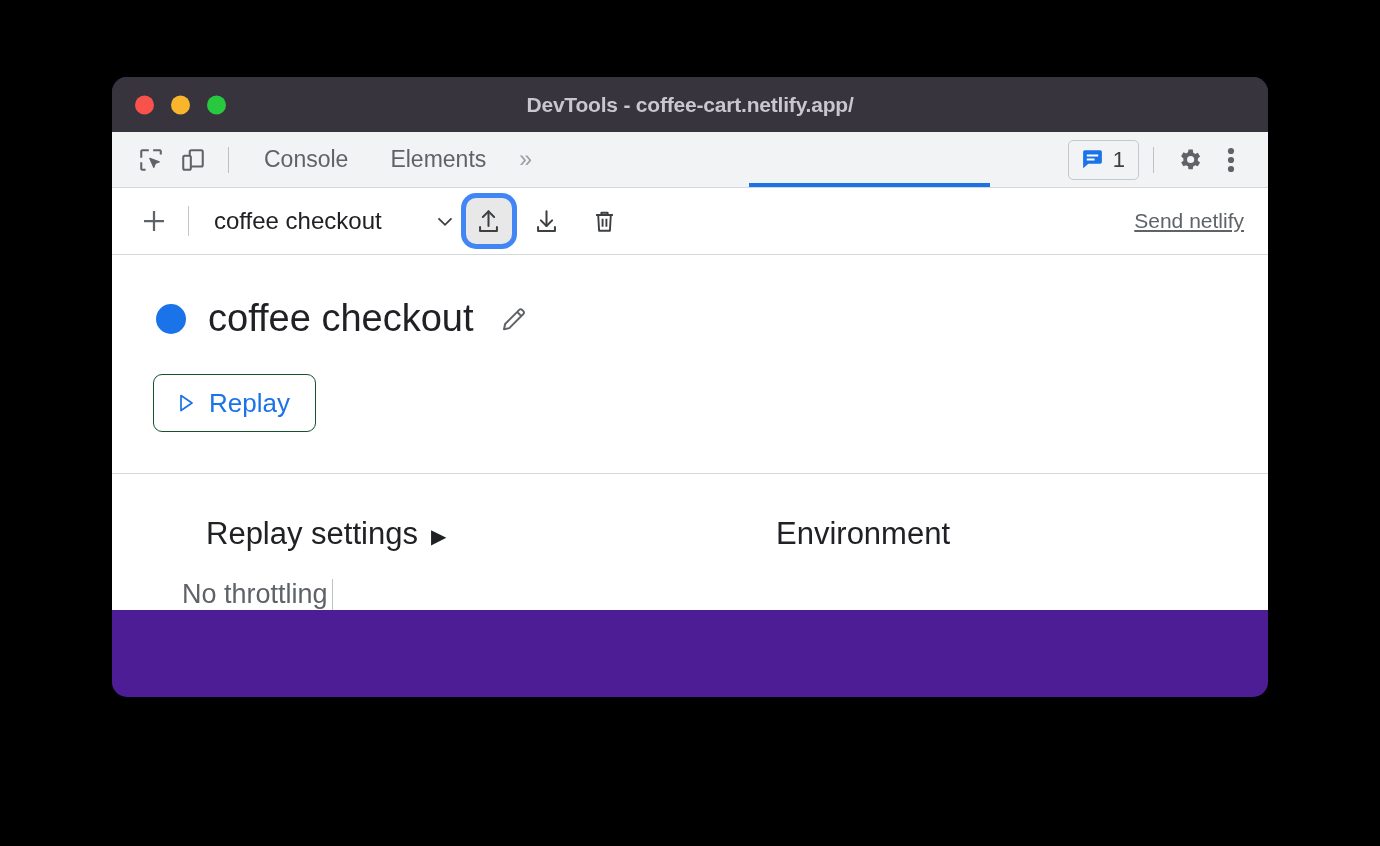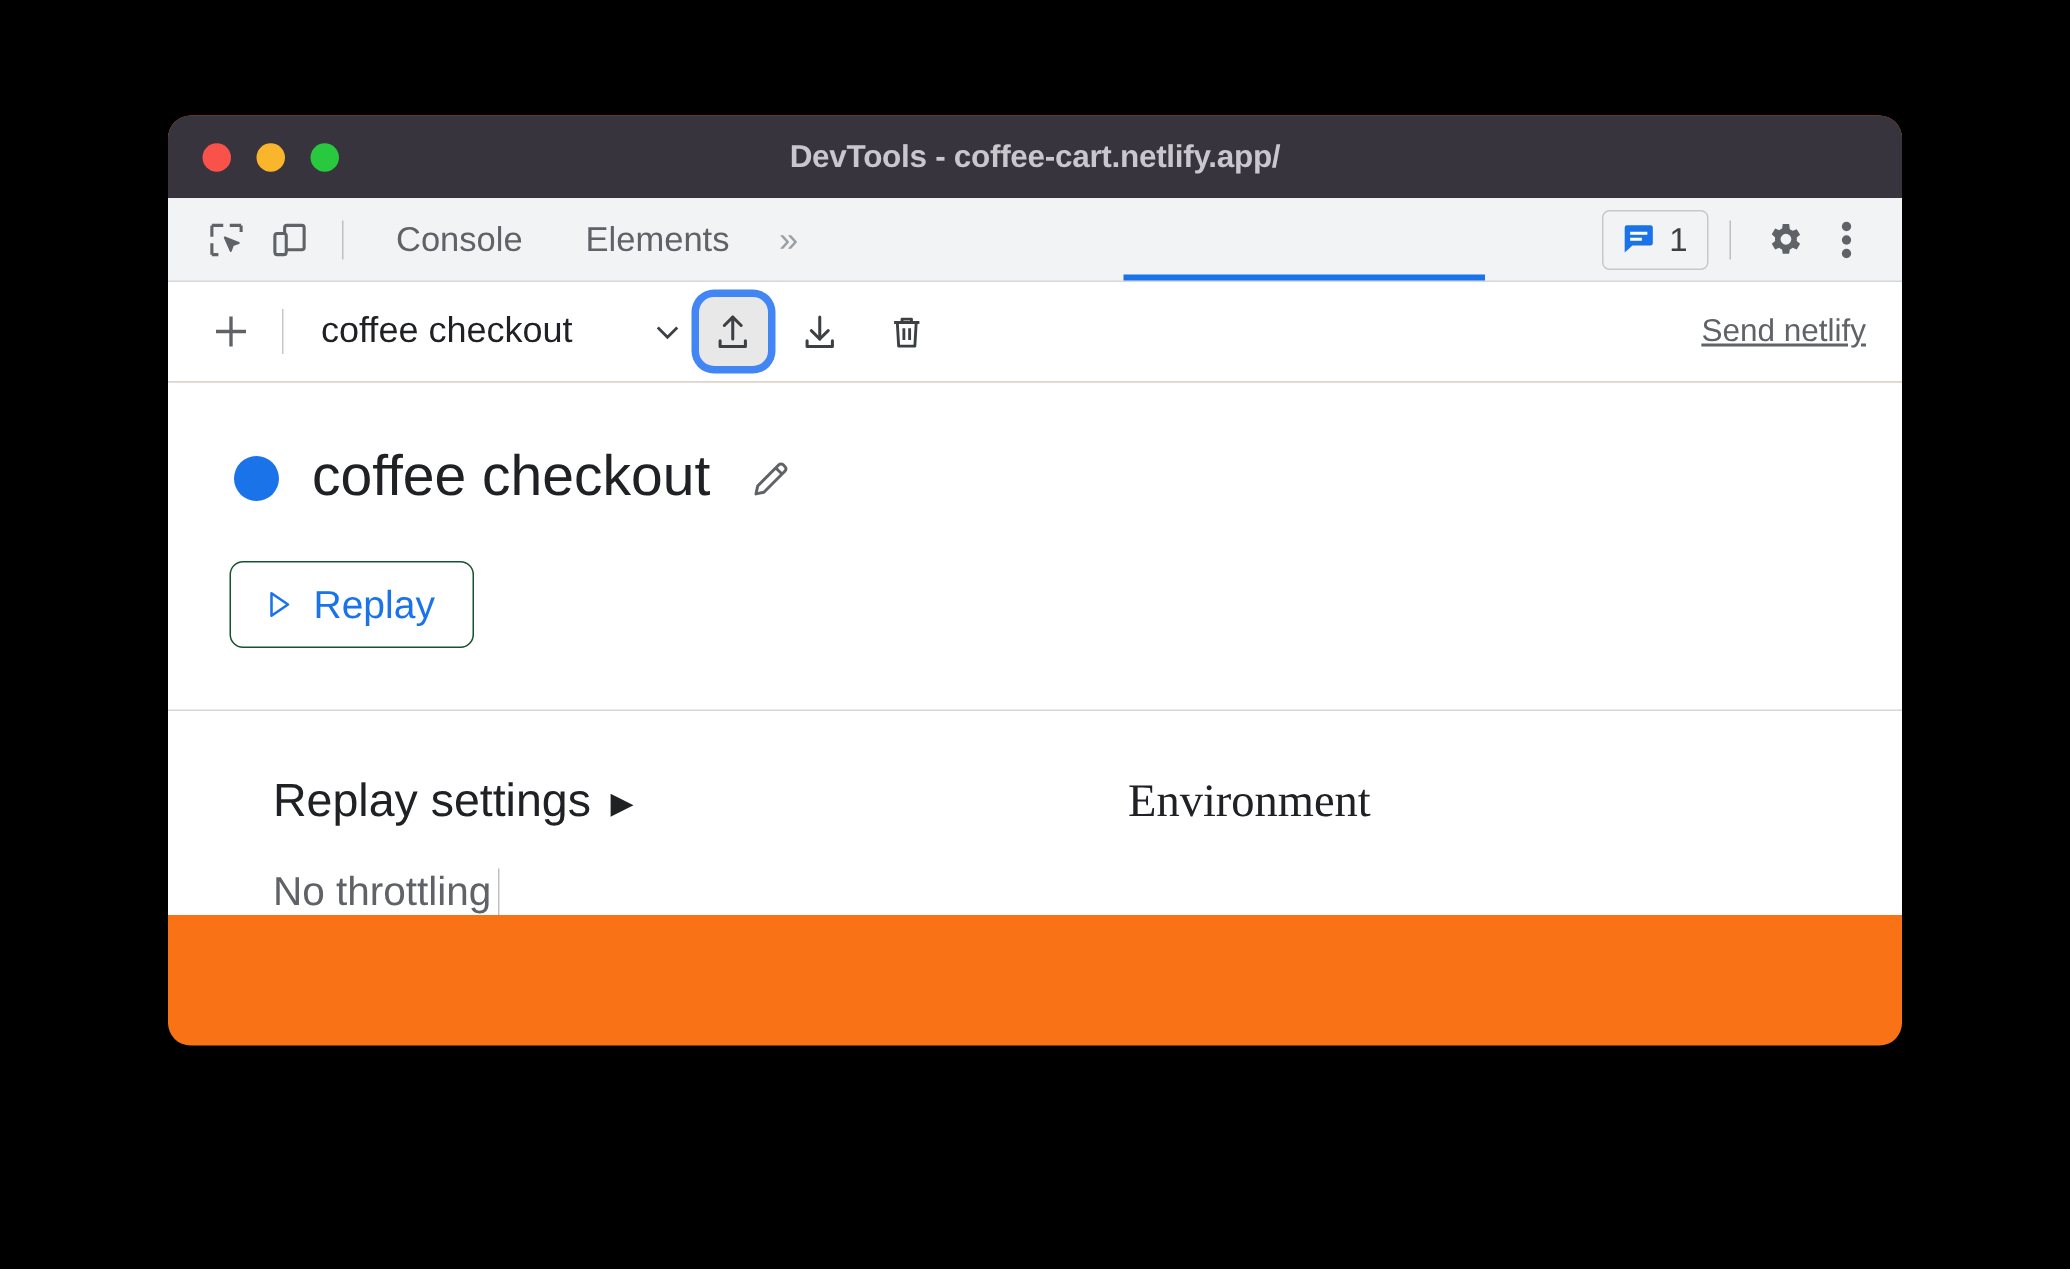--- a/index.html
+++ b/index.html
@@ -20,21 +20,21 @@
   }
 
   
   .window {
     position: absolute;
     left: 112px;
     top: 77px;
     width: 1156px;
     height: 620px;
     border-radius: 15px;
-    background: #f97316;
+    background: #4c1d95;
     overflow: hidden;
   }
 
   
   .titlebar {
     position: relative;
     height: 55px;
     background: #37343d;
     display: flex;
     align-items: center;
@@ -290,29 +290,30 @@
   
   .settings {
     display: flex;
     padding: 42px 0 0 0;
   }
   .settings-col {
     display: flex;
     flex-direction: column;
   }
   .col-replay { padding-left: 70px; width: 640px; box-sizing: border-box; }
-  .col-env    { padding-left: 0; font-family: Liberation Serif, serif; }
+  .col-env    { padding-left: 0; }
 
   .sec-head {
     display: flex;
     align-items: center;
     gap: 13px;
     font-size: 31px;
     color: #202124;
     white-space: nowrap;
+    margin-left: 24px;
   }
   .sec-head .tri {
     font-size: 20px;
     color: #202124;
     line-height: 1;
     margin-top: 3px;
   }
   .sec-values {
     display: flex;
     align-items: center;

